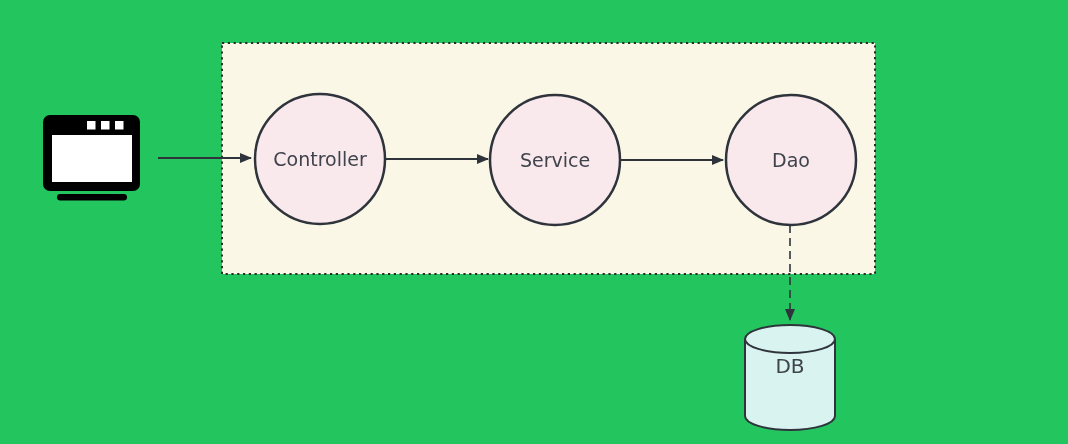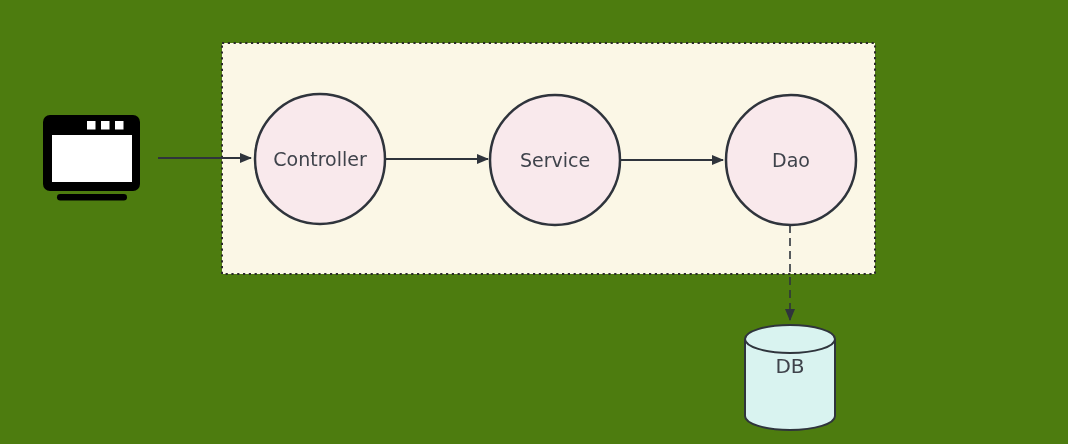--- a/index.html
+++ b/index.html
@@ -5,21 +5,21 @@
   html, body {
     margin: 0;
     padding: 0;
     background: #ffffff;
     font-family: "DejaVu Sans", "Liberation Sans", sans-serif;
   }
   .canvas {
     position: relative;
     width: 1068px;
     height: 444px;
-    background: #4d7c0f;
+    background: #22c55e;
     overflow: hidden;
   }
   svg { display: block; }
   .edge-line {
     stroke: #2f343c;
     stroke-width: 1.8;
     fill: none;
   }
   .edge-line.dashed {
     stroke-dasharray: 8 5;

